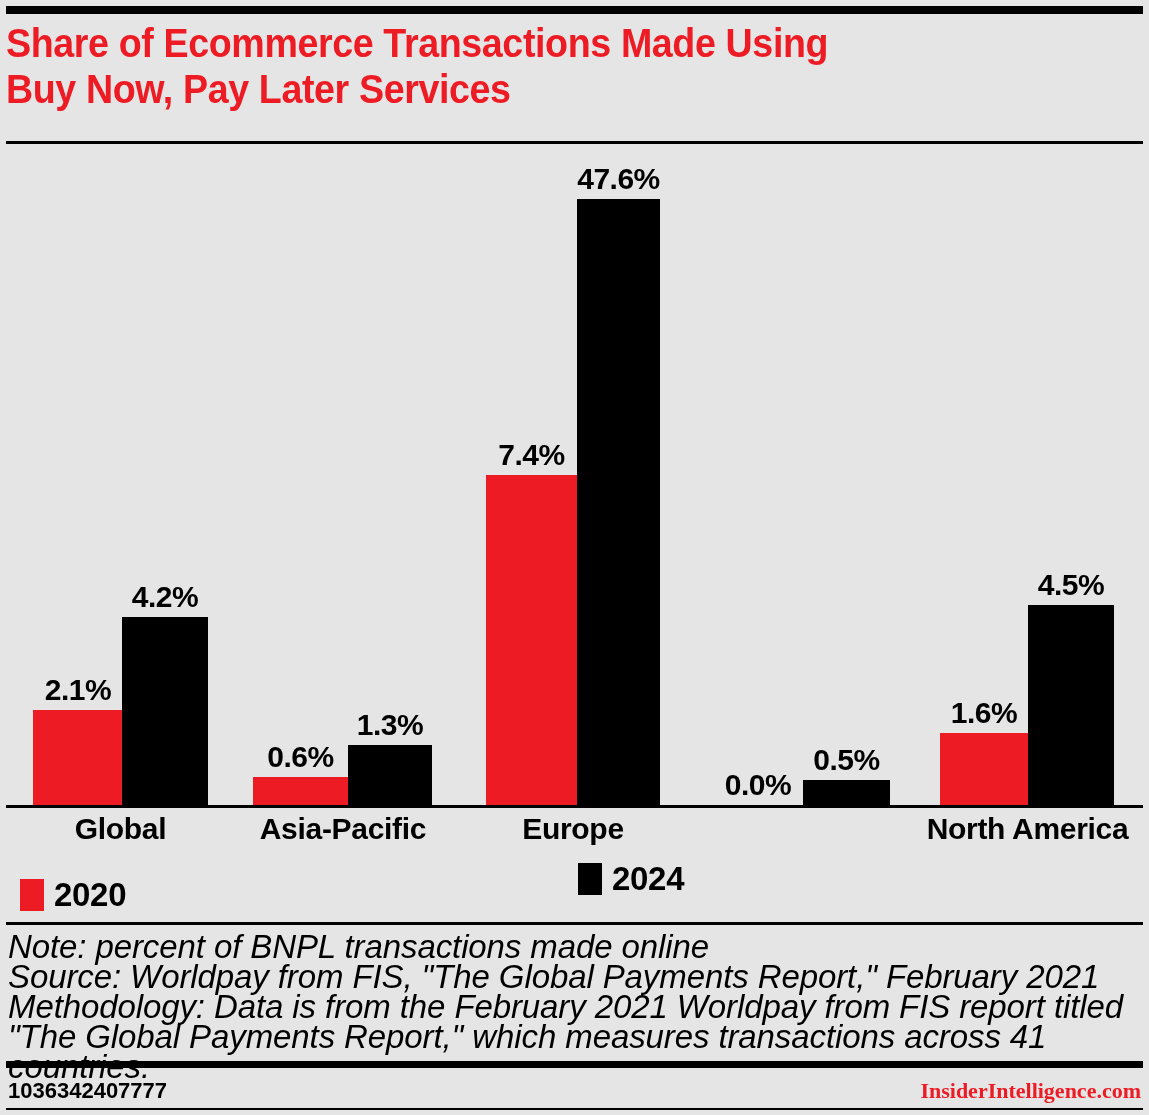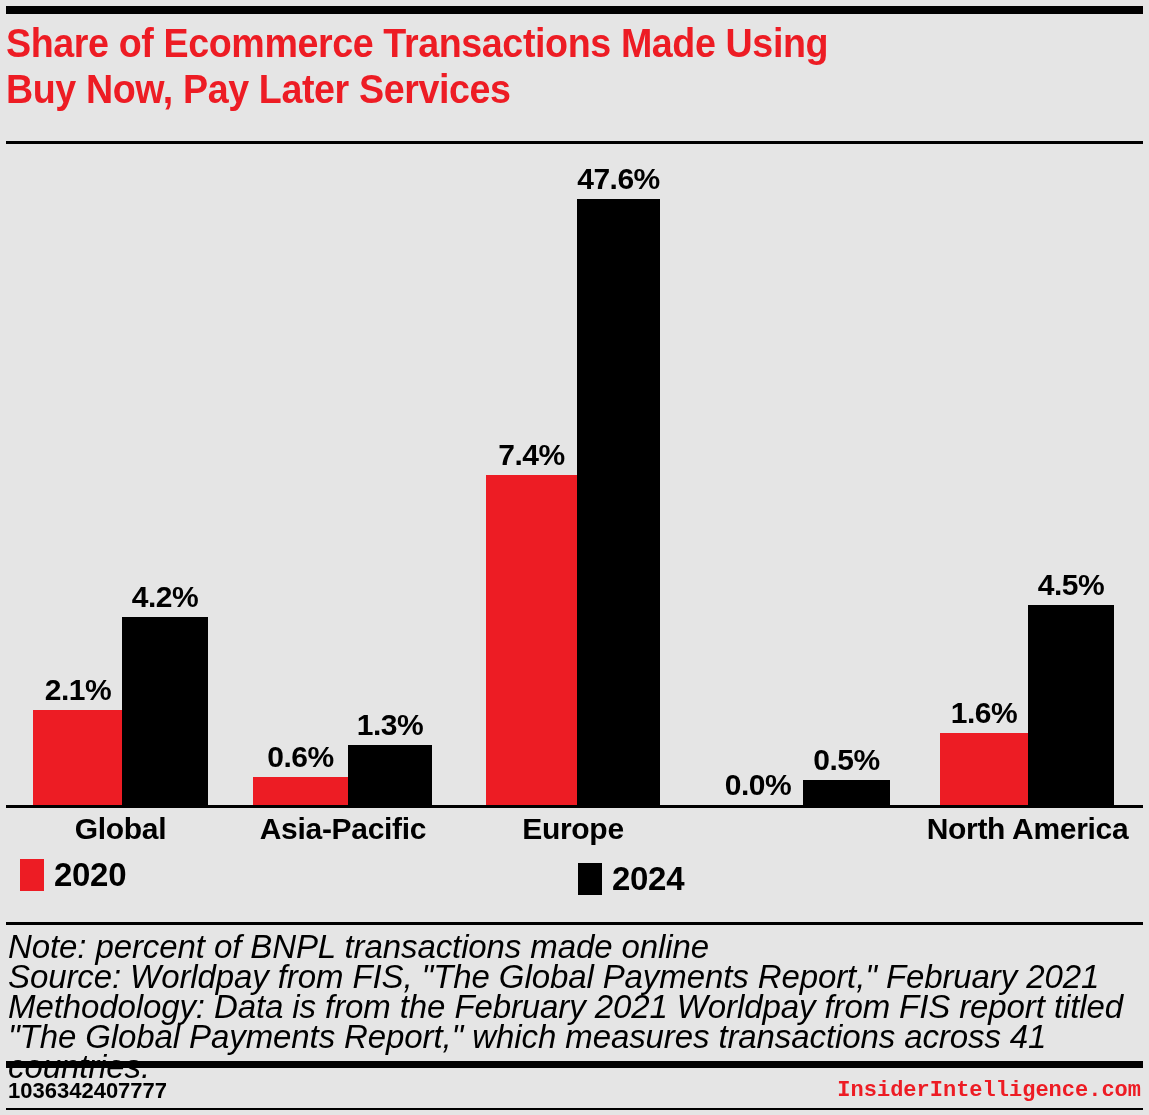--- a/index.html
+++ b/index.html
@@ -182,21 +182,21 @@
     font-weight: bold;
     font-size: 22px;
     line-height: 24px;
     color: #000000;
     letter-spacing: 0px;
   }
   .footer-brand {
     position: absolute;
     right: 8px;
     top: 1079px;
-    font-family: Liberation Mono, monospace;
+    font-family: Liberation Serif, serif;
     font-weight: bold;
     font-size: 22px;
     line-height: 24px;
     color: #ED1C24;
     letter-spacing: 0px;
   }
   .footer-rule {
     position: absolute;
     left: 6px;
     top: 1108px;
@@ -253,21 +253,21 @@
   </div>
 
   <div class="cat-row">
     <div class="cat-label" style="left:23px;  width:195px;">Global</div>
     <div class="cat-label" style="left:248px; width:190px;">Asia-Pacific</div>
     <div class="cat-label" style="left:478px; width:190px;">Europe</div>
     <div class="cat-label" style="left:925px; width:205px;">North America</div>
   </div>
 
   <div class="legend">
-    <div class="legend-item" style="left:8px; top:0;padding-left:12px;">
+    <div class="legend-item" style="left:8px; top:20px;padding-left:12px;">
       <span class="legend-swatch red"></span>
       <span class="legend-text">2020</span>
     </div>
     <div class="legend-item" style="left:578px; top:4px;">
       <span class="legend-swatch black"></span>
       <span class="legend-text">2024</span>
     </div>
   </div>
 
   <div class="notes-rule"></div>

